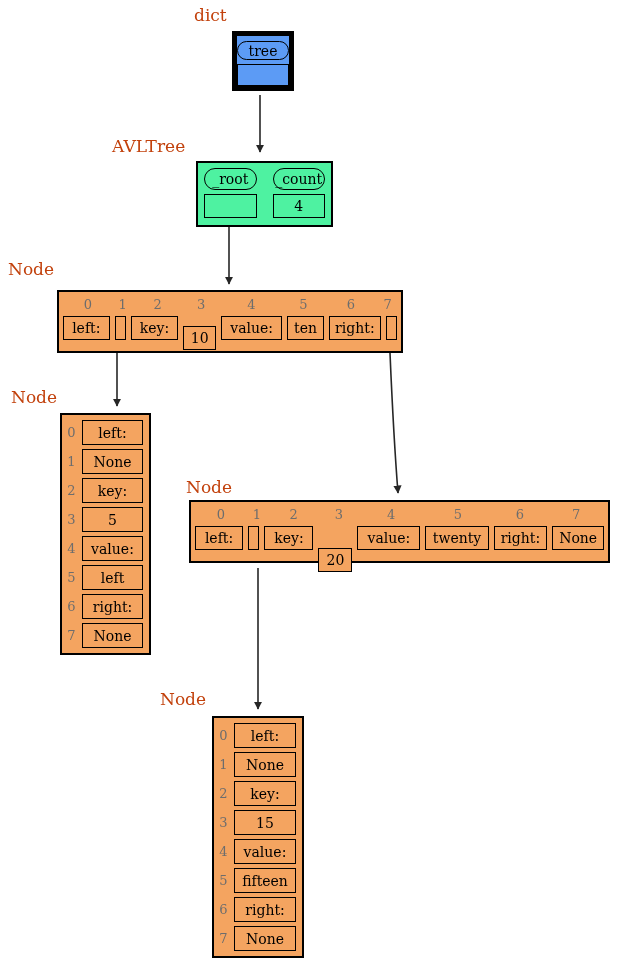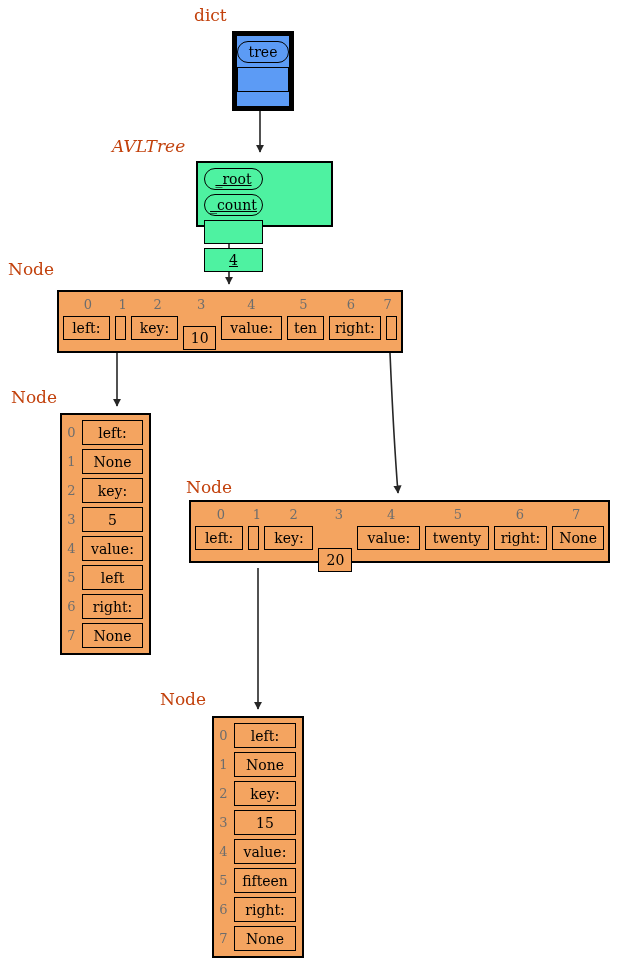--- a/index.html
+++ b/index.html
@@ -72,23 +72,22 @@
     position: absolute;
     box-sizing: border-box;
     background: #4ef2a1;
     border: 2.5px solid #000000;
     display: flex;
     flex-direction: column;
     padding: 5px 6px 6px 6px;
   }
   .avl-row {
     display: flex;
-    flex-direction: column;
-    gap: 4px;
-    text-decoration: underline;
+    flex-direction: row;
+    gap: 16px;
   }
   .avl-key {
     box-sizing: border-box;
     background: #4ef2a1;
     border: 1.6px solid #000000;
     border-radius: 11px;
     font-size: 14px;
     color: #000000;
     line-height: 1;
     display: flex;
@@ -208,31 +207,31 @@
 
   <path d="M 117,352 L 117,406" stroke="#262626" stroke-width="1.6" fill="none" marker-end="url(#arrow)"></path>
 
   <path d="M 390,353 C 392,400 395,455 398,493" stroke="#262626" stroke-width="1.6" fill="none" marker-end="url(#arrow)"></path>
 
   <path d="M 258,568 L 258,709" stroke="#262626" stroke-width="1.6" fill="none" marker-end="url(#arrow)"></path>
 </svg>
 
 <div class="cluster-label" style="left:194px; top:7px;">dict</div>
 
-<div class="cluster-label" style="left:112px; top:138px;font-style:italic;">AVLTree</div>
+<div class="cluster-label" style="left:112px; top:138px;">AVLTree</div>
 
 <div class="cluster-label" style="left:8px; top:261px;">Node</div>
 
 <div class="cluster-label" style="left:11px; top:389px;">Node</div>
 
 <div class="cluster-label" style="left:186px; top:479px;">Node</div>
 
 <div class="cluster-label" style="left:160px; top:691px;">Node</div>
 
-<div class="dict-box" style="left:232px; top:31px; width:62px; height:80px;">
+<div class="dict-box" style="left:232px; top:31px; width:62px; height:60px;">
   <div class="dict-key">tree</div>
   <div class="dict-val"></div>
 </div>
 
 <div class="avl-box" style="left:196px; top:161px; width:137px; height:66px;">
   <div class="avl-row">
     <div class="avl-key">_root</div>
     <div class="avl-key">_count</div>
   </div>
   <div class="avl-row avl-row-vals">

